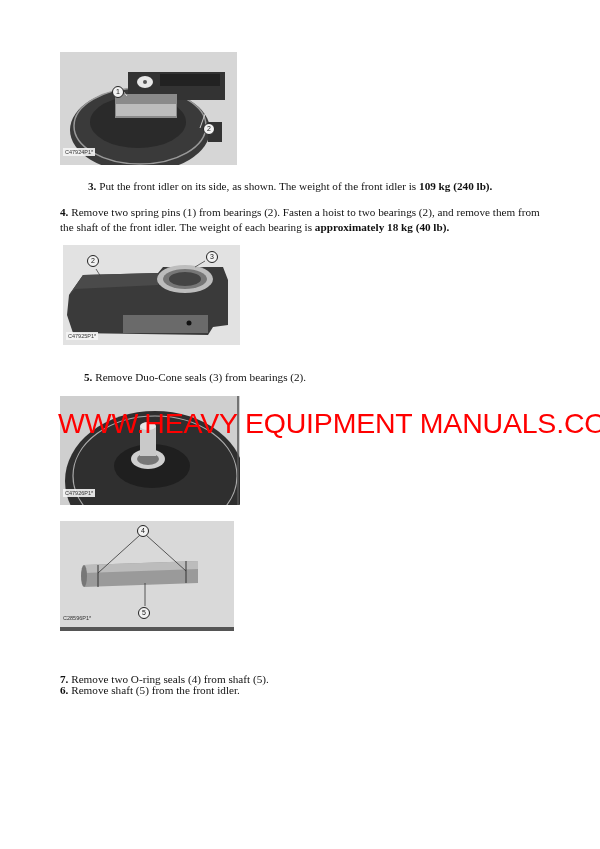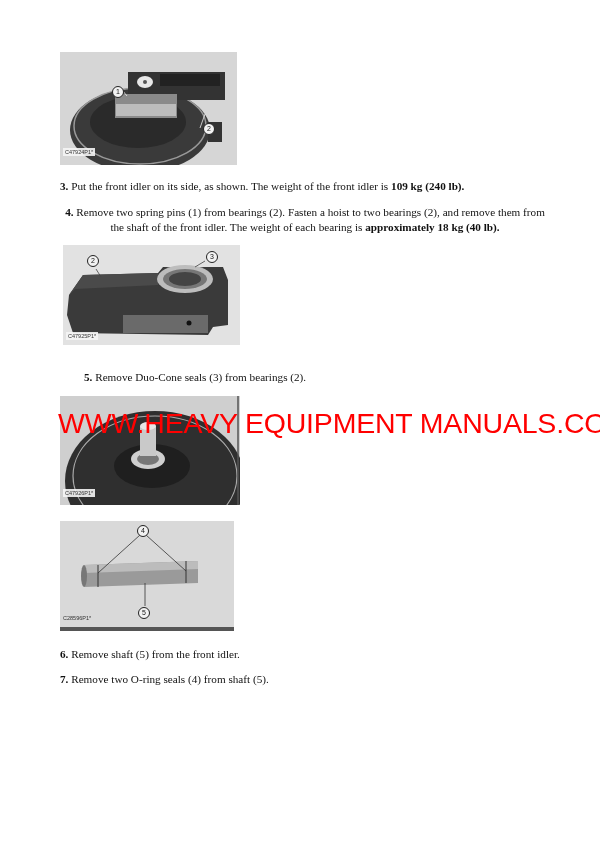--- a/index.html
+++ b/index.html
@@ -36,26 +36,26 @@
     <circle cx="85" cy="30" r="2" fill="#555"></circle>
     <line x1="67" y1="44" x2="62" y2="38" stroke="#eee" stroke-width="0.8"></line>
     <line x1="145" y1="62" x2="140" y2="76" stroke="#eee" stroke-width="0.8"></line>
     <rect x="148" y="70" width="14" height="20" fill="#333"></rect>
   </svg>
   <div class="callout" style="left:52px;top:34px;">1</div>
   <div class="callout" style="left:143px;top:71px;">2</div>
   <div class="caption" style="left:3px;top:96px;">C47924P1*</div>
 </div>
 
-<p class="para" style="top:179px;">
+<p class="para" style="top:179px;margin-left:28px;">
   <b>3.</b>
   <span>Put the front idler on its side, as shown. The weight of the front idler is </span><b>109 kg (240 lb).</b>
 </p>
 
-<p class="para" style="top:205px;text-align:center;">
+<p class="para" style="top:205px;">
   <b>4.</b>
   <span>Remove two spring pins (1) from bearings (2). Fasten a hoist to two bearings (2), and remove them from the shaft of the front idler. The weight of each bearing is </span><b>approximately 18 kg (40 lb).</b>
 </p>
 
 <div class="photo" style="left:63px;top:245px;width:177px;height:100px;background:#e0e0e0;">
   <svg viewBox="0 0 177 100" preserveAspectRatio="none">
     <rect width="177" height="100" fill="#e2e2e2"></rect>
     <polygon points="6,50 20,30 95,28 100,22 160,22 165,35 165,80 150,82 145,90 10,88 4,70" fill="#3a3a3a"></polygon>
     <polygon points="6,50 20,30 95,28 95,40 12,44" fill="#4a4a4a"></polygon>
     <rect x="60" y="70" width="85" height="18" fill="#6a6a6a"></rect>
@@ -102,21 +102,21 @@
     <line x1="126" y1="40" x2="126" y2="62" stroke="#333" stroke-width="1"></line>
     <line x1="80" y1="14" x2="38" y2="52" stroke="#333" stroke-width="0.8"></line>
     <line x1="86" y1="14" x2="126" y2="50" stroke="#333" stroke-width="0.8"></line>
     <line x1="85" y1="85" x2="85" y2="62" stroke="#333" stroke-width="0.8"></line>
   </svg>
   <div class="callout" style="left:77px;top:4px;">4</div>
   <div class="callout" style="left:78px;top:86px;">5</div>
   <div class="caption" style="left:1px;top:93px;background:transparent;">C28596P1*</div>
 </div>
 
-<p class="para" style="top:647px;">
+<p class="para" style="top:683px;">
   <b>6.</b>
   <span>Remove shaft (5) from the front idler.</span>
 </p>
 
 <p class="para" style="top:672px;">
   <b>7.</b>
   <span>Remove two O-ring seals (4) from shaft (5).</span>
 </p>
 
 <div class="watermark">WWW.HEAVY EQUIPMENT MANUALS.COM</div>

